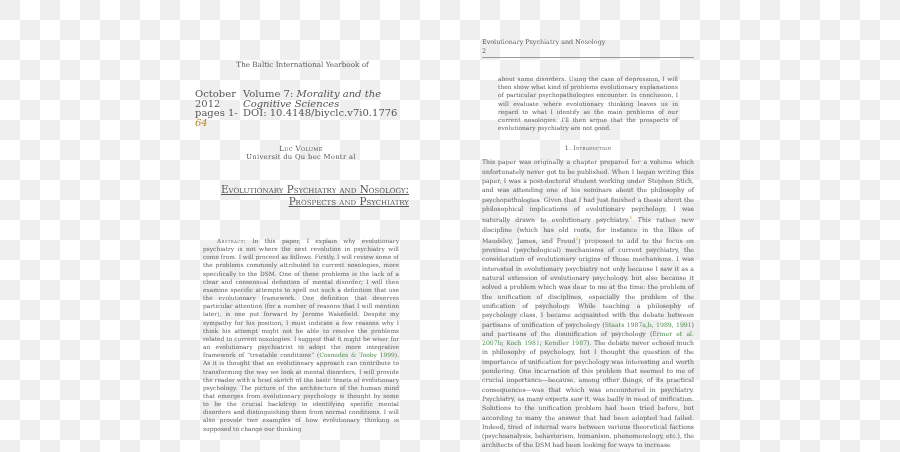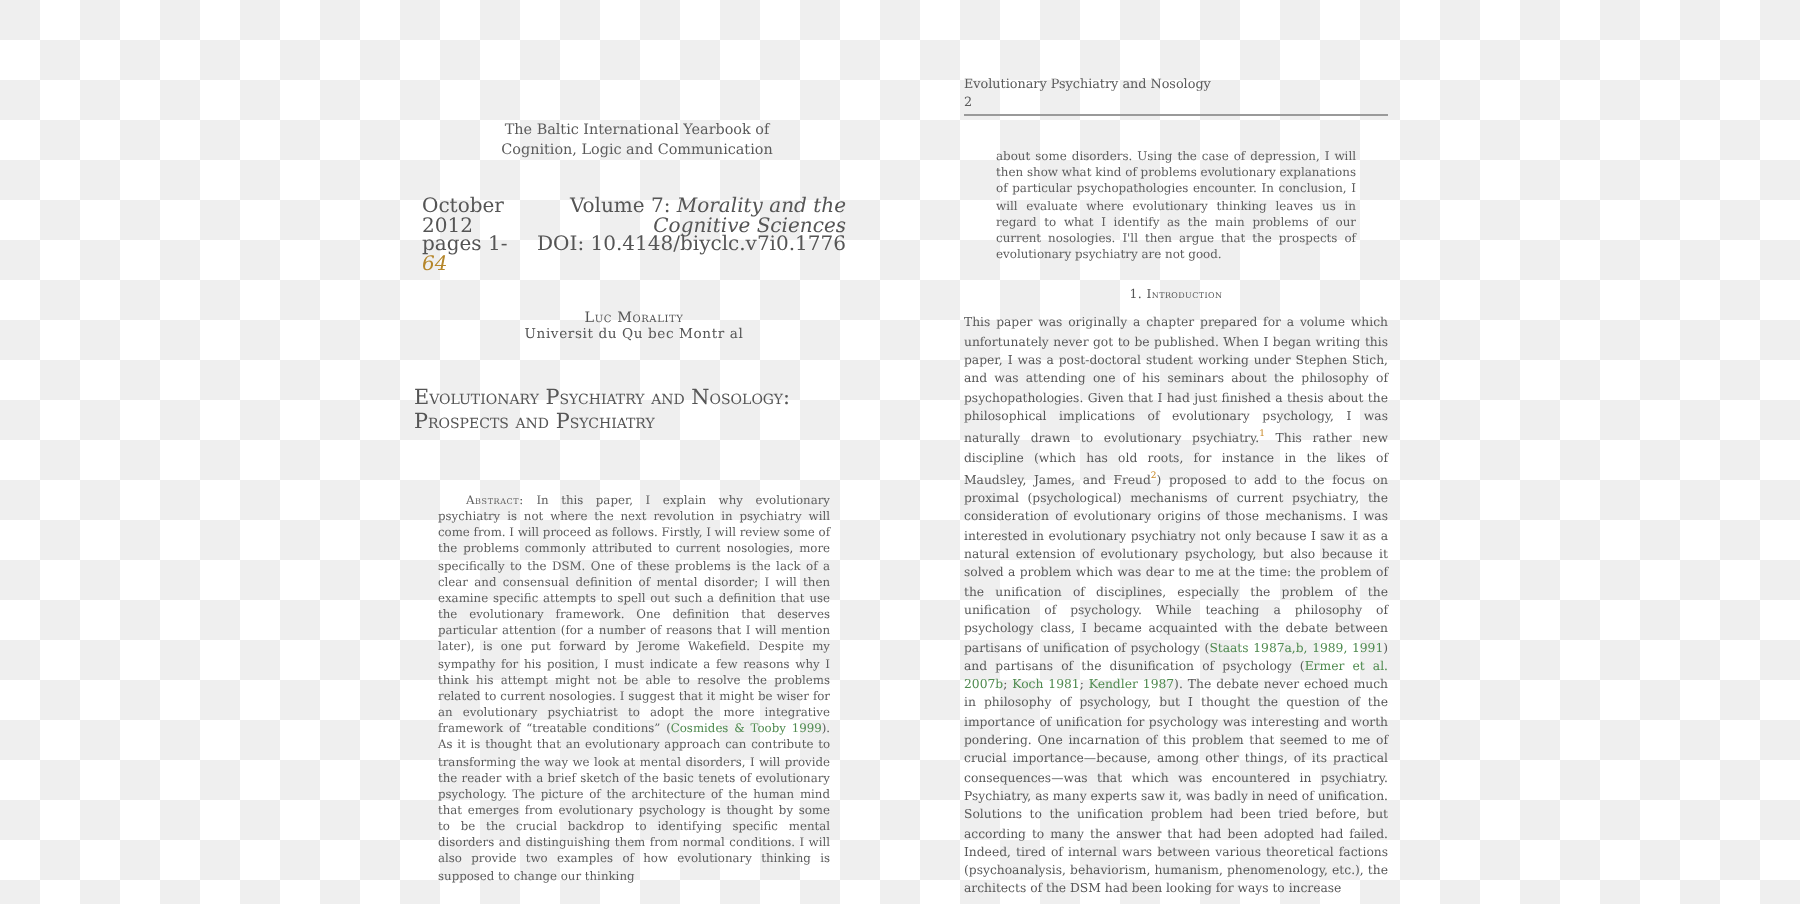--- a/index.html
+++ b/index.html
@@ -8,38 +8,38 @@
     background-color: #ffffff;
     background-image:
       linear-gradient(45deg, #efefef 25%, transparent 25%, transparent 75%, #efefef 75%),
       linear-gradient(45deg, #efefef 25%, transparent 25%, transparent 75%, #efefef 75%);
     background-size: 40px 40px;
     background-position: 20px 0, 0 20px;
     font-family: "DejaVu Serif", "Liberation Serif", serif;
     color: #555555;
   }
   .page { position: absolute; }
-  .left-page { left: 211px; top: 60px; width: 205px; }
+  .left-page { left: 195px; top: 60px; width: 205px; }
   .right-page { left: 482px; top: 38px; width: 212px; }
 
   .yearbook {
     text-align: center; font-size: 7.2px; line-height: 10px; color: #5a5a5a;
     margin-left: 10px; width: 195px;
   }
   .meta-row { display: flex; justify-content: space-between; font-size: 10px; line-height: 9.5px; margin-top: 19px; width: 212px; }
   .meta-left { display: flex; flex-direction: column; }
-  .meta-right { display: flex; flex-direction: column; text-align: right; }
+  .meta-right { display: flex; flex-direction: column; }
   .meta-right i { font-style: italic; }
   .page-link { color: #b5862a; font-style: italic; }
 
   .author { text-align: center; font-size: 6.8px; line-height: 9px; margin-top: 17px; width: 212px; letter-spacing: 0.3px; }
   .author-name { font-variant: small-caps; font-size: 7.2px; }
   .paper-title {
-    text-align: left; font-variant: small-caps; font-size: 10.4px; line-height: 11.5px;
-    margin-top: 22px; width: 218px; margin-left: -4px; color: #555;
+    text-align: right; font-variant: small-caps; font-size: 10.4px; line-height: 11.5px;
+    margin-top: 22px; width: 218px; margin-left: -4px; color: #555; text-decoration: underline;
   }
 
   .abstract {
     font-size: 5.9px; line-height: 8.15px; text-align: justify; margin-top: 30px;
     width: 196px; margin-left: 8px; color: #5c5c5c;
   }
   .abstract p { margin: 0; text-indent: 14px; }
   .abstract .label { font-variant: small-caps; letter-spacing: 0.3px; }
   .cite { color: #4f8a4f; }
   .fn { color: #c98a2a; font-size: 4.5px; vertical-align: super; }
@@ -61,34 +61,33 @@
     font-size: 6.15px; line-height: 9.3px; text-align: justify; color: #585858;
   }
   .body-text p { margin: 0; }
 </style>
 </head>
 <body>
 
 <div class="page left-page">
   <div class="yearbook">
     <div>The Baltic International Yearbook of</div>
-    <div>Cognition, Logic and Communication</div>
   </div>
   <div class="meta-row">
     <div class="meta-left">
       <span>October 2012</span>
       <span><span>pages 1-</span><span class="page-link">64</span></span>
     </div>
     <div class="meta-right">
       <span><span>Volume 7: </span><i>Morality and the Cognitive Sciences</i></span>
       <span>DOI: 10.4148/biyclc.v7i0.1776</span>
     </div>
   </div>
   <div class="author">
-    <div class="author-name">Luc Morality</div>
+    <div class="author-name">Luc Volume</div>
     <div>Universit  du Qu bec   Montr al</div>
   </div>
   <div class="paper-title">
     <div>Evolutionary Psychiatry and Nosology:</div>
     <div>Prospects and Psychiatry</div>
   </div>
   <div class="abstract">
     <p><span class="label">Abstract:</span><span> In this paper, I explain why evolutionary psychiatry is not where the next revolution in psychiatry will come from. I will proceed as follows. Firstly, I will review some of the problems commonly attributed to current nosologies, more specifically to the DSM. One of these problems is the lack of a clear and consensual definition of mental disorder; I will then examine specific attempts to spell out such a definition that use the evolutionary framework. One definition that deserves particular attention (for a number of reasons that I will mention later), is one put forward by Jerome Wakefield. Despite my sympathy for his position, I must indicate a few reasons why I think his attempt might not be able to resolve the problems related to current nosologies. I suggest that it might be wiser for an evolutionary psychiatrist to adopt the more integrative framework of “treatable conditions” (</span><span class="cite">Cosmides &amp; Tooby 1999</span><span>). As it is thought that an evolutionary approach can contribute to transforming the way we look at mental disorders, I will provide the reader with a brief sketch of the basic tenets of evolutionary psychology. The picture of the architecture of the human mind that emerges from evolutionary psychology is thought by some to be the crucial backdrop to identifying specific mental disorders and distinguishing them from normal conditions. I will also provide two examples of how evolutionary thinking is supposed to change our thinking</span></p>
   </div>
 </div>

